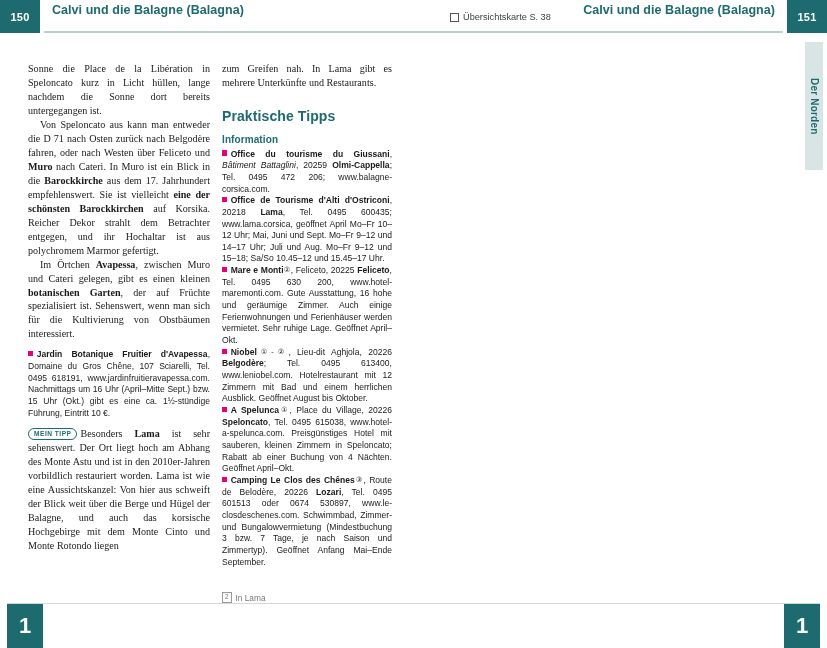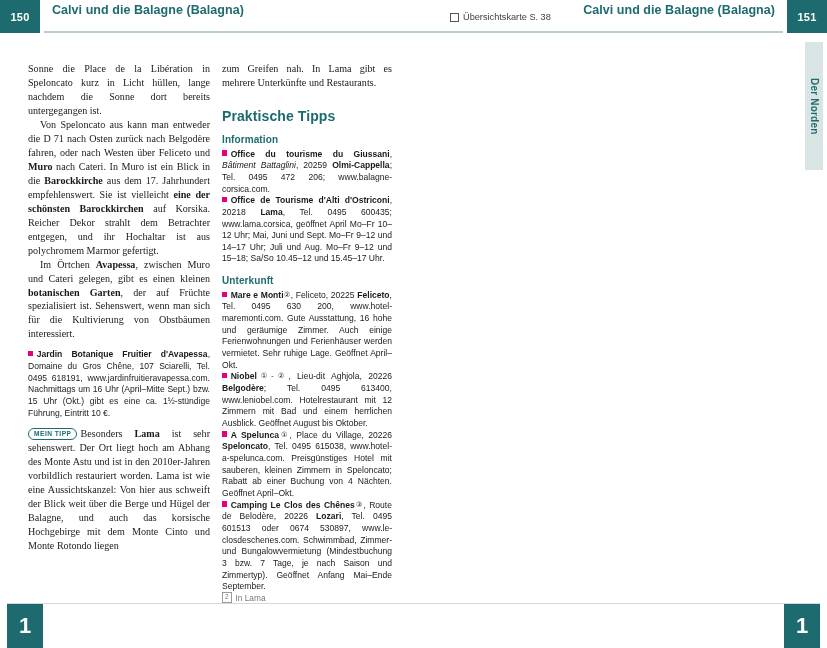--- a/index.html
+++ b/index.html
@@ -266,21 +266,20 @@
 
       <h2 class="sec" style="margin-top:18px;">Praktische Tipps</h2>
 
       <div class="col-info">
         <h3 class="sub">Information</h3>
 
         <p class="entry"><span class="bullet"></span><b>Office du tourisme du Giussani</b>, <i>Bâtiment Battaglini</i><span>, 20259 </span><b>Olmi-Cappella</b><span>; Tel. 0495 472 206; www.balagne-corsica.com.</span></p>
 
         <p class="entry"><span class="bullet"></span><b>Office de Tourisme d'Alti d'Ostriconi</b><span>, 20218 </span><b>Lama</b><span>, Tel. 0495 600435; www.lama.corsica, geöffnet April Mo–Fr 10–12 Uhr; Mai, Juni und Sept. Mo–Fr 9–12 und 14–17 Uhr; Juli und Aug. Mo–Fr 9–12 und 15–18; Sa/So 10.45–12 und 15.45–17 Uhr.</span></p>
 
-        <h3 class="sub sp">Unterkunft</h3>
 
         <p class="entry"><span class="bullet"></span><b>Mare e Monti</b><span class="circ">②</span><span>, Feliceto, 20225 </span><b>Feliceto</b><span>, Tel. 0495 630 200, www.hotel-maremonti.com. Gute Ausstattung, 16 hohe und geräumige Zimmer. Auch einige Ferienwohnungen und Ferienhäuser werden vermietet. Sehr ruhige Lage. Geöffnet April–Okt.</span></p>
 
         <p class="entry"><span class="bullet"></span><b>Niobel</b><span class="circ">①-②</span><span>, Lieu-dit Aghjola, 20226 </span><b>Belgodère</b><span>; Tel. 0495 613400, www.leniobel.com. Hotelrestaurant mit 12 Zimmern mit Bad und einem herrlichen Ausblick. Geöffnet August bis Oktober.</span></p>
 
         <p class="entry"><span class="bullet"></span><b>A Spelunca</b><span class="circ">①</span><span>, Place du Village, 20226 </span><b>Speloncato</b><span>, Tel. 0495 615038, www.hotel-a-spelunca.com. Preisgünstiges Hotel mit sauberen, kleinen Zimmern in Speloncato; Rabatt ab einer Buchung von 4 Nächten. Geöffnet April–Okt.</span></p>
 
         <p class="entry"><span class="bullet"></span><b>Camping Le Clos des Chênes</b><span class="circ">③</span><span>, Route de Belodère, 20226 </span><b>Lozari</b><span>, Tel. 0495 601513 oder 0674 530897, www.le-closdeschenes.com. Schwimmbad, Zimmer- und Bungalowvermietung (Mindestbuchung 3 bzw. 7 Tage, je nach Saison und Zimmertyp). Geöffnet Anfang Mai–Ende September.</span></p>
       </div>
     </div>

